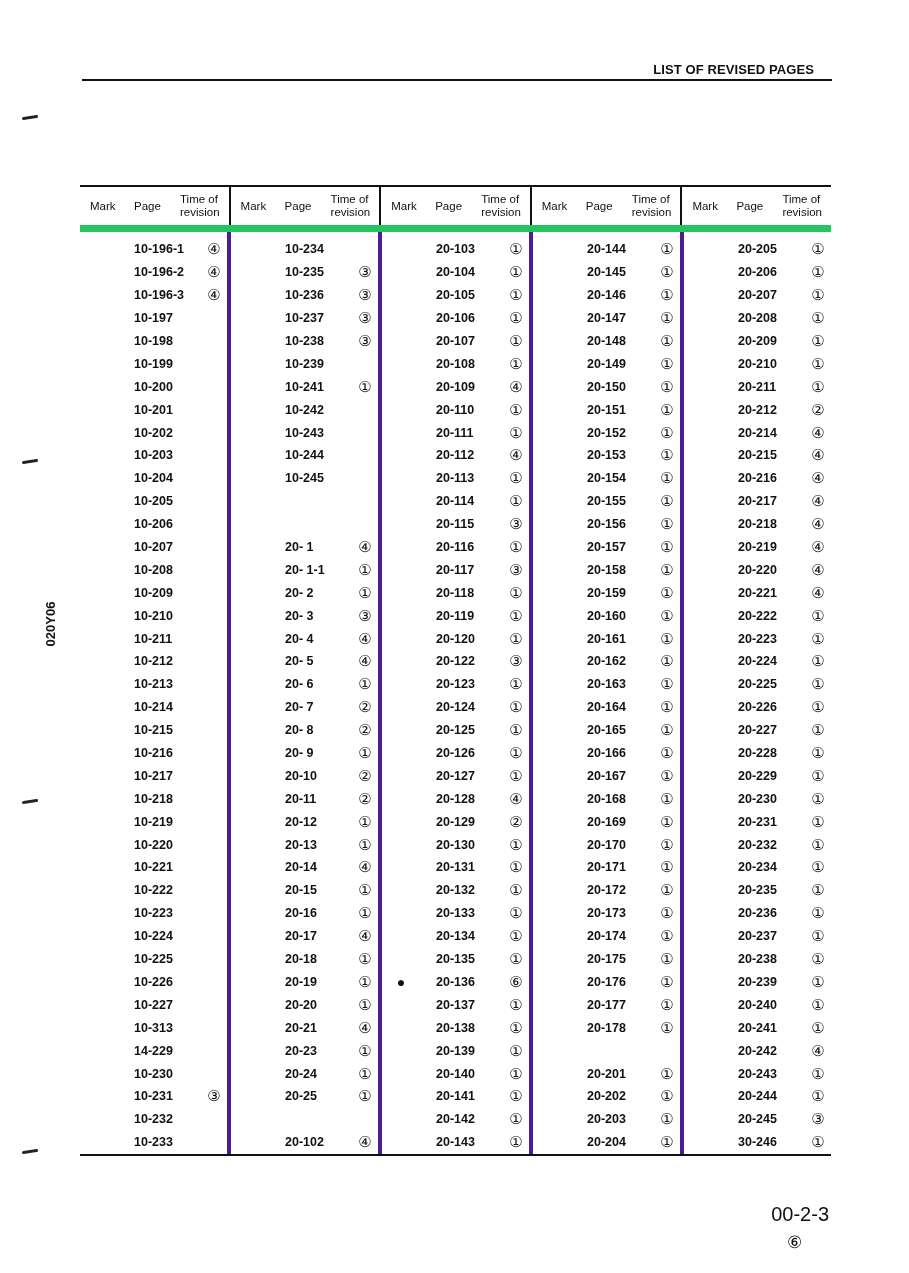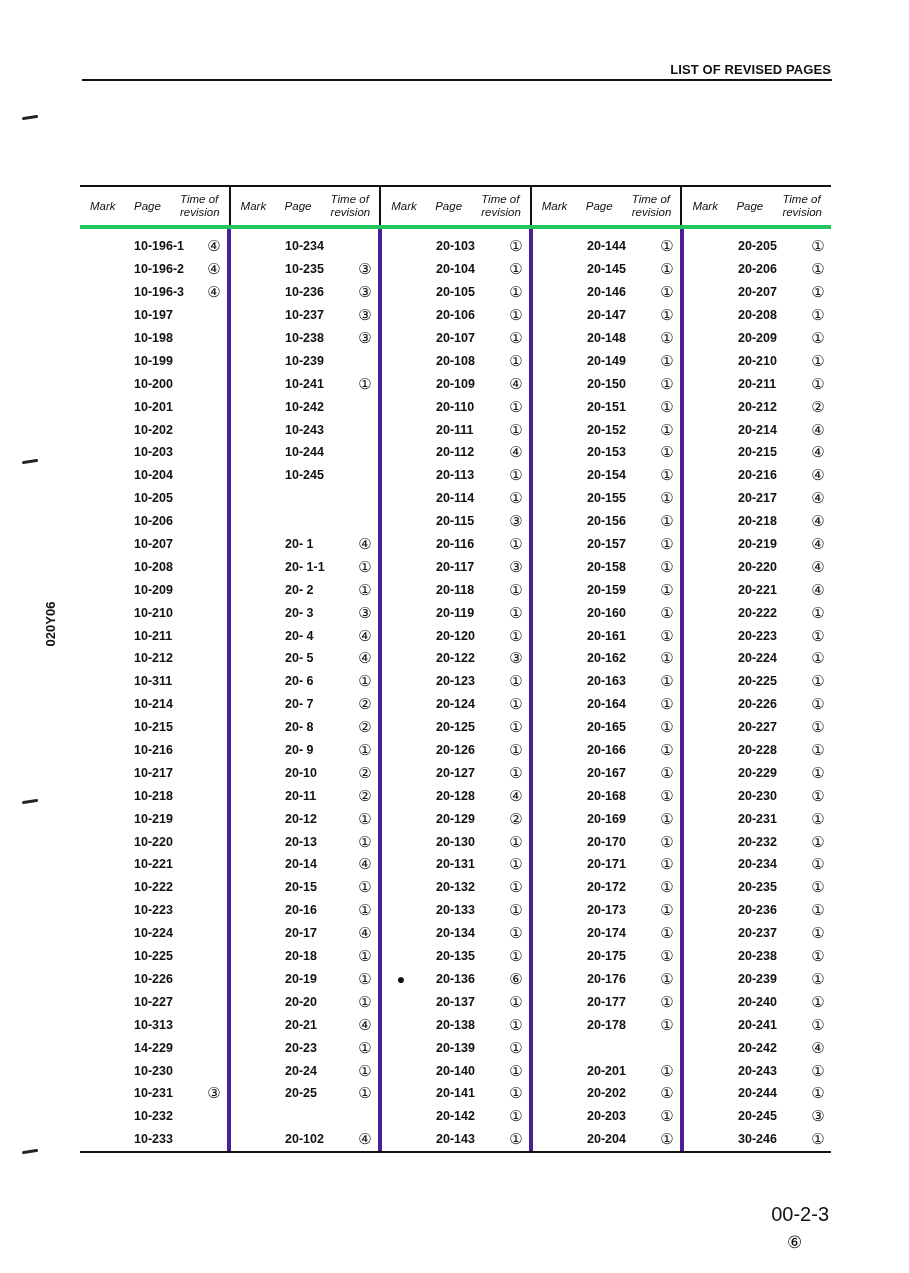--- a/index.html
+++ b/index.html
@@ -1,23 +1,23 @@
 <!DOCTYPE html>
 <html><head>
 <meta charset="utf-8">
 <style>
   html, body { margin: 0; padding: 0; background: #ffffff; }
   body { width: 909px; height: 1273px; position: relative; overflow: hidden;
          font-family: "Liberation Sans", sans-serif; color: #111; }
-  .header-title { position: absolute; right: 78px; top: 62px; font-size: 13px; font-weight: bold; letter-spacing: 0.1px; }
+  .header-title { position: absolute; right: 95px; top: 62px; font-size: 13px; font-weight: bold; letter-spacing: 0.1px; }
   .header-rule { position: absolute; left: 82px; top: 79px; width: 750px; height: 2px; background: #111; }
   .binding-mark { position: absolute; left: 22px; width: 16px; height: 3px; background: #222; border-radius: 2px; transform: skewY(-8deg); }
   .side-code { position: absolute; left: 50px; top: 624px; transform: translate(-50%,-50%) rotate(-90deg); font-size: 13px; font-weight: bold; white-space: nowrap; }
   .table { position: absolute; left: 80px; top: 185px; width: 751px; }
-  .thead { display: flex; border-top: 2px solid #111; border-bottom: 4px solid #22c55e; height: 38px; font-style: italic; }
+  .thead { display: flex; border-top: 2px solid #111; border-bottom: 7px solid #22c55e; height: 38px; }
   .hcol { flex: 1; display: flex; align-items: center; font-size: 11.5px; position: relative; }
   .hcol + .hcol { border-left: 2px solid #111; }
   .h-mark { width: 44px; text-align: left; padding-left: 10px; }
   .h-page { width: 46px; }
   .h-time { flex: 1; text-align: left; padding-right: 3px; line-height: 13px; }
   .tbody { display: flex; height: 1227px; }
   .col { flex: 1; position: relative; padding-top: 1px; }
   .col + .col { border-left: 4px solid #4c1d95; }
   .tbody { height: auto; border-bottom: 2px solid #111; }
   .row { height: 22.9px; display: flex; align-items: center; font-size: 12.5px; font-weight: bold; }
@@ -161,21 +161,21 @@
           <span class="cell-page">10-211</span>
           <span class="cell-rev"></span>
         </div>
         <div class="row">
           <span class="cell-mark"></span>
           <span class="cell-page">10-212</span>
           <span class="cell-rev"></span>
         </div>
         <div class="row">
           <span class="cell-mark"></span>
-          <span class="cell-page">10-311</span>
+          <span class="cell-page">10-213</span>
           <span class="cell-rev"></span>
         </div>
         <div class="row">
           <span class="cell-mark"></span>
           <span class="cell-page">10-214</span>
           <span class="cell-rev"></span>
         </div>
         <div class="row">
           <span class="cell-mark"></span>
           <span class="cell-page">10-215</span>

